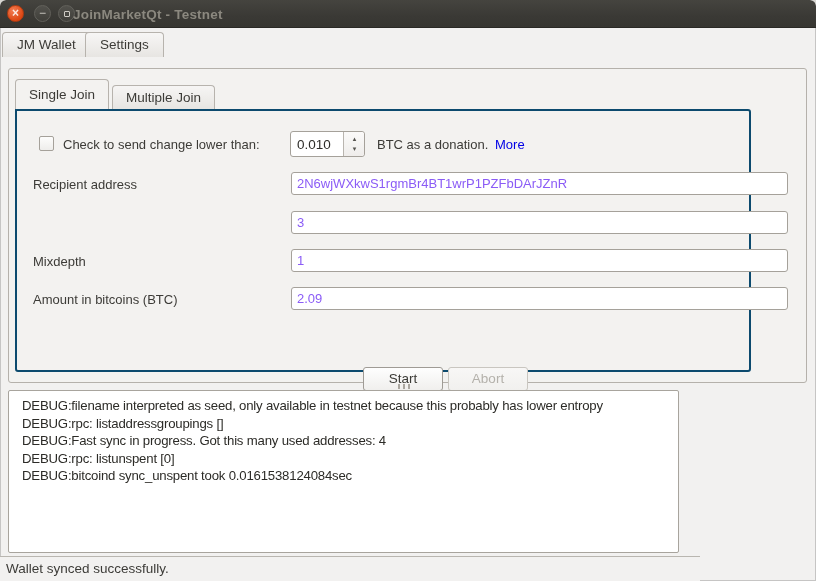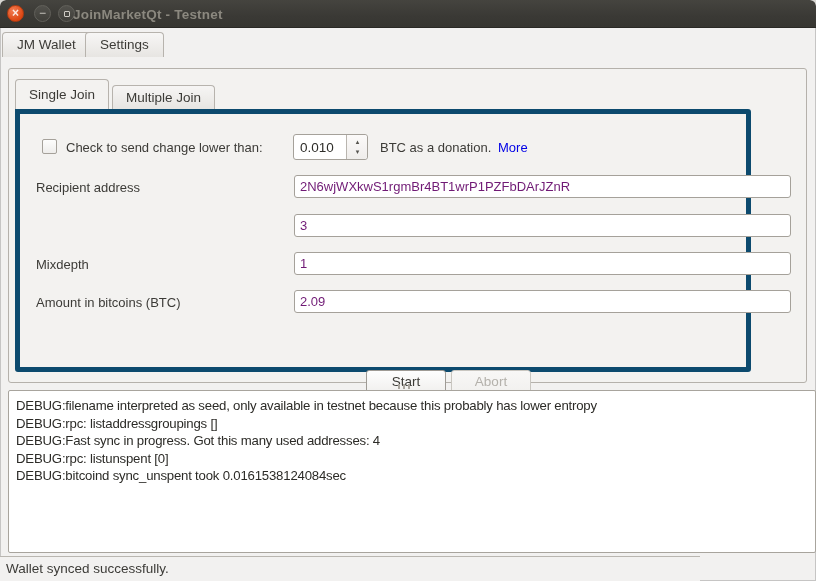--- a/index.html
+++ b/index.html
@@ -74,28 +74,28 @@
   .stab{
     position:absolute; line-height:23px; padding:0 13px; font-size:13.5px;
     background:linear-gradient(#f6f5f4,#e7e5e2);
     border:1px solid #b7b3ad; border-bottom:none;
     border-radius:4px 4px 0 0; cursor:default;
   }
   .stab-single{ left:6px; top:10px; height:30px; line-height:29px; background:#f3f2f0; z-index:3; }
   .stab-multiple{ left:103px; top:16px; height:24px; }
   .sub-panel{
     position:absolute; left:6px; top:40px; width:736px; height:263px;
-    border:5px solid #0c4a6e; border-radius:0 3px 3px 3px; background:#f3f2f0;padding-left:32px;
+    border:2px solid #0c4a6e; border-radius:0 3px 3px 3px; background:#f3f2f0;padding-left:32px;
   }
   
   .row-label{ position:absolute; left:16px; font-size:13px; color:#3c3b37; }
   .text-input{
     position:absolute; left:274px; width:497px; height:23px;
     border:1px solid #a5a19a; border-radius:3px; background:#ffffff;
-    font-family:"Liberation Sans", sans-serif; font-size:13px; color:#701a75;
+    font-family:"Liberation Sans", sans-serif; font-size:13px; color:#8b5cf6;
     padding:0 5px; outline:none;
   }
   .donation-check{
     position:absolute; left:22px; top:25px; width:15px; height:15px;
     appearance:none; -webkit-appearance:none;
     border:1px solid #a5a19a; border-radius:2px;
     background:linear-gradient(#fdfdfc,#eeedeb);
   }
   .spinbox{
     position:absolute; left:273px; top:20px; width:75px; height:26px;
@@ -126,23 +126,23 @@
     text-align:center; line-height:22px; cursor:default;
   }
   .btn-start{ left:346px; }
   .btn-abort{ left:431px; color:#b4b1ab; border-color:#c9c6c0; background:linear-gradient(#f8f7f6,#f1f0ee); }
   
   .splitter{ position:absolute; left:0; top:383px; width:816px; height:7px; }
   .grip{ position:absolute; top:1px; width:1.5px; height:5px; background:#aaa69f; }
   .grip-1{ left:398px; } .grip-2{ left:403px; } .grip-3{ left:408px; }
   
   .log-box{
-    position:absolute; left:8px; top:390px; width:808px; height:163px;
+    position:absolute; left:8px; top:390px; width:671px; height:163px;
     border:1px solid #a8a49d; border-radius:2px; background:#ffffff;
-    padding:6px 7px; overflow:hidden;
+    padding:6px 13px; overflow:hidden;
   }
   .log-line{
     font-family:"Liberation Sans", sans-serif; font-size:13.2px; line-height:17.5px;
     color:#2c2b27; white-space:nowrap; letter-spacing:-0.2px;
   }
   
   .statusbar{
     position:absolute; left:0; top:556px; width:700px; height:25px;
     border-top:1px solid #b9b6b0; background:#f2f1f0;
   }

